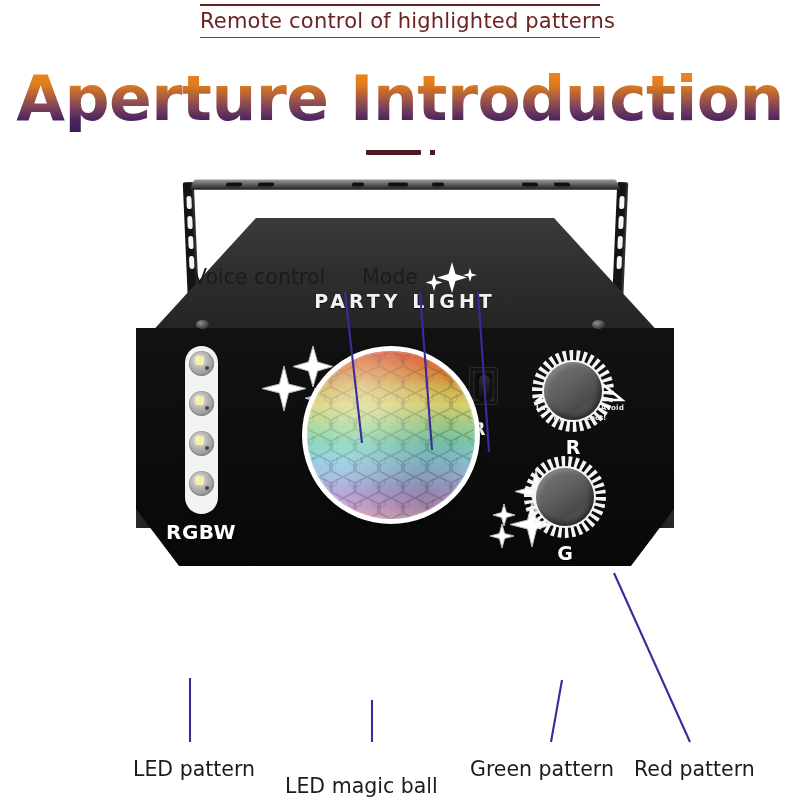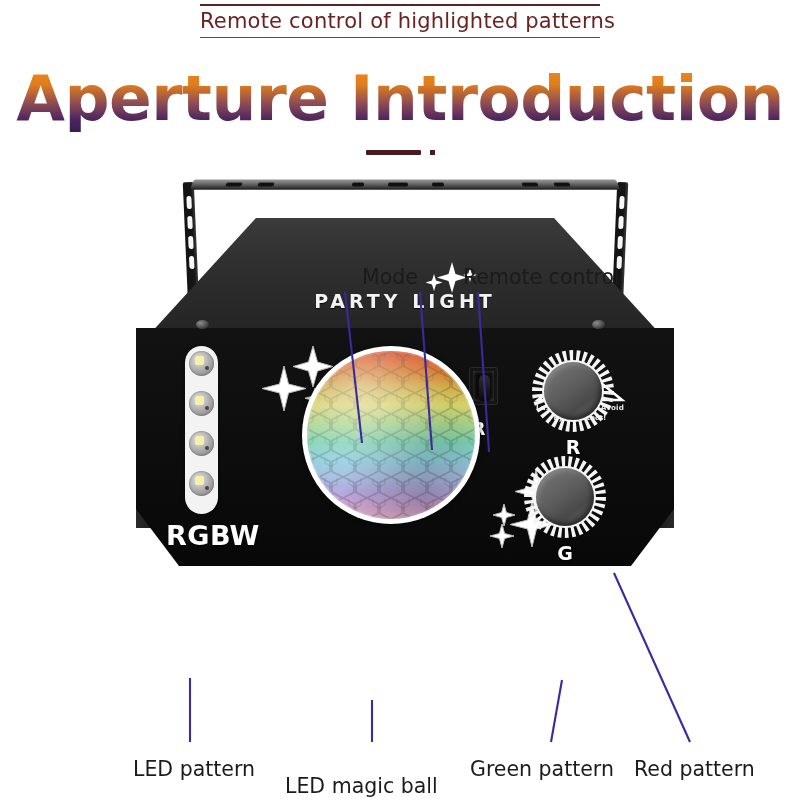--- a/index.html
+++ b/index.html
@@ -154,21 +154,21 @@
   .led .chip{
     position:absolute; left:6px; top:5px; width:9px; height:9px;
     background:#f6f0a8; border-radius:2px;
   }
   .led .dot{
     position:absolute; right:5px; bottom:6px; width:4px; height:4px;
     background:#5a4030; border-radius:50%;
   }
   .rgbw-lbl{
     position:absolute; left:36px; top:352px; color:#fff; font-weight:bold;
-    font-size:27px; font-family:"DejaVu Sans", sans-serif;
+    font-size:20px; font-family:"DejaVu Sans", sans-serif;
     text-shadow:0 1px 2px rgba(0,0,0,.9); letter-spacing:.5px;
   }
 
   
   .ball-ring{
     position:absolute; left:172px; top:178px; width:178px; height:178px;
     border-radius:50%; background:#ffffff; padding:5px;
     box-shadow:0 0 4px rgba(0,0,0,.45);
   }
   .ball{
@@ -454,20 +454,20 @@
   <svg id="leaders">
       <line x1="345" y1="292" x2="362" y2="443" stroke="#3b2a9e" stroke-width="2.1"></line>
       <line x1="420" y1="292" x2="432" y2="450" stroke="#3b2a9e" stroke-width="2.1"></line>
       <line x1="478" y1="292" x2="489" y2="452" stroke="#3b2a9e" stroke-width="2.1"></line>
       <line x1="190" y1="742" x2="190" y2="678" stroke="#3b2a9e" stroke-width="2.1"></line>
       <line x1="372" y1="742" x2="372" y2="700" stroke="#3b2a9e" stroke-width="2.1"></line>
       <line x1="551" y1="742" x2="562" y2="680" stroke="#3b2a9e" stroke-width="2.1"></line>
       <line x1="690" y1="742" x2="614" y2="573" stroke="#3b2a9e" stroke-width="2.1"></line>
     </svg>
 
+  <div class="lbl" style="left: 193px; top: 265px;">Voice control</div>
   <div class="lbl" style="left: 362px; top: 265px;">Mode</div>
-  <div class="lbl" style="left: 463px; top: 265px;">Remote control</div>
   <div class="lbl" style="left: 133px; top: 757px;">LED pattern</div>
   <div class="lbl" style="left: 285px; top: 774px;">LED magic ball</div>
   <div class="lbl" style="left: 634px; top: 757px;">Red pattern</div>
   <div class="lbl" style="left: 470px; top: 757px;">Green pattern</div>
 
 </div>
 
 </body></html>

